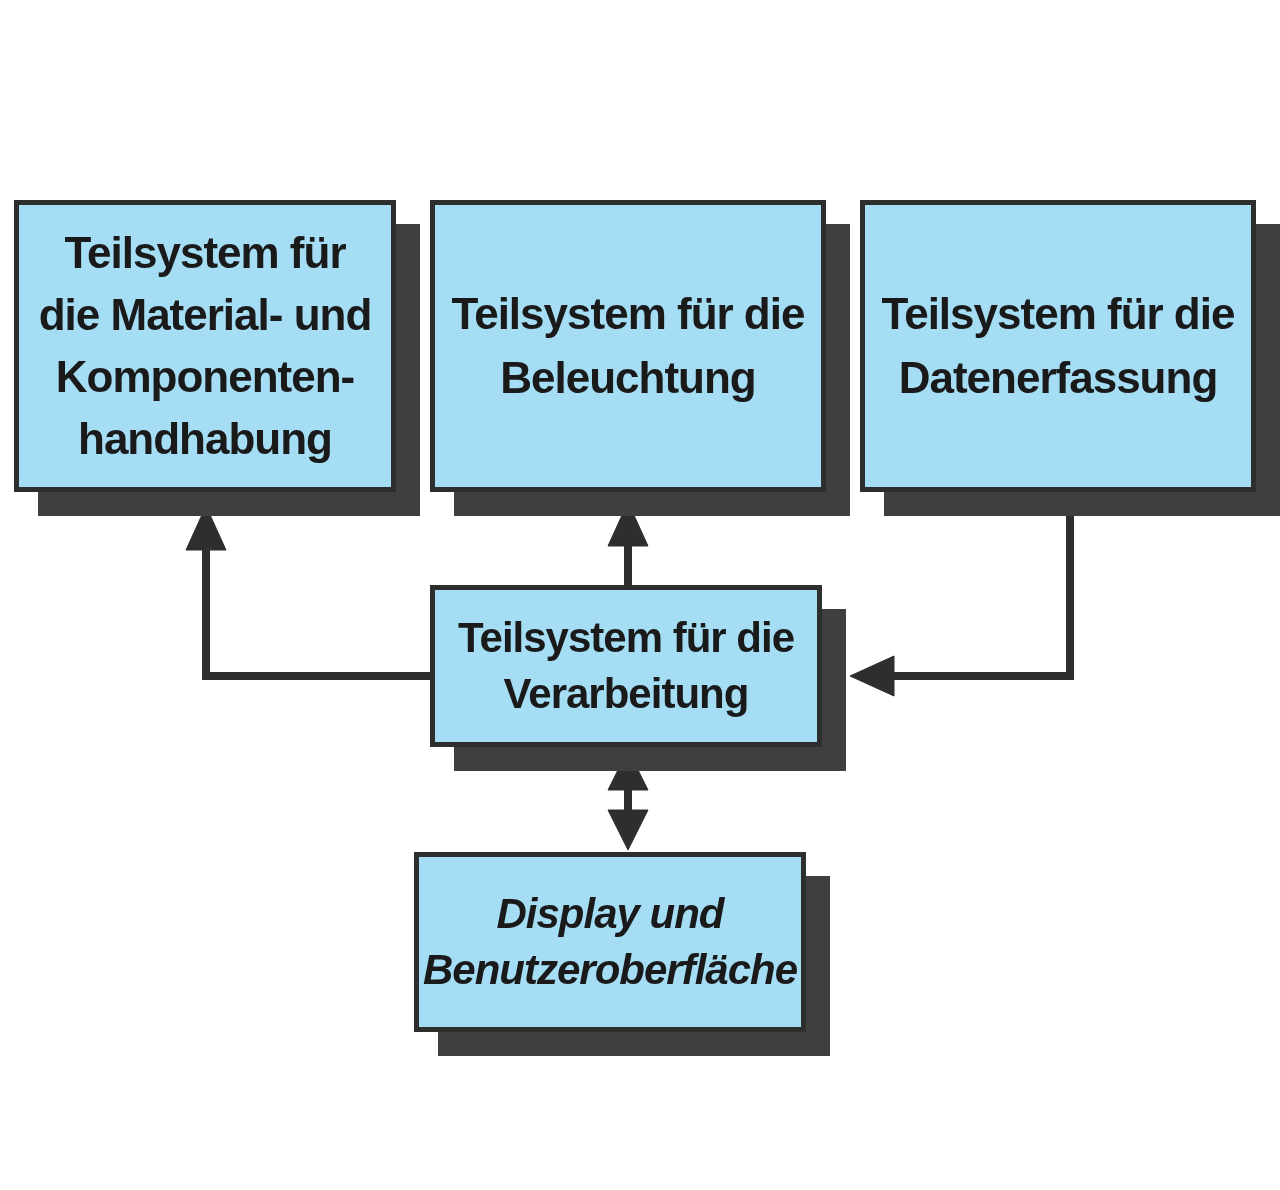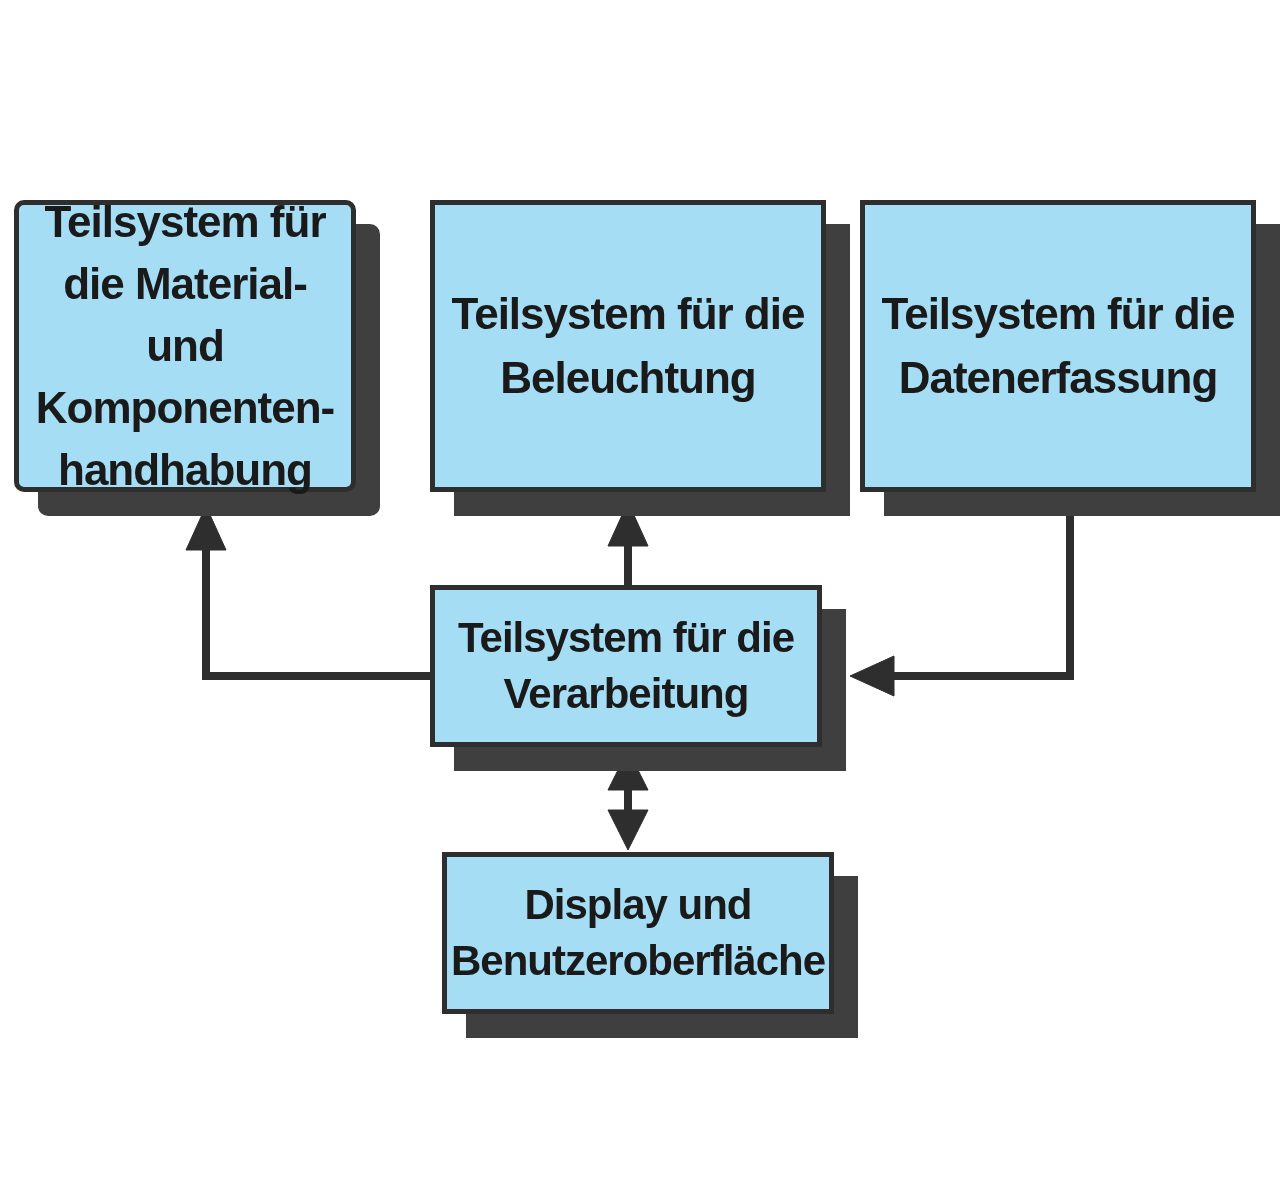--- a/index.html
+++ b/index.html
@@ -26,26 +26,26 @@
     text-align: center;
     box-sizing: border-box;
   }
   .box-label {
     white-space: pre-line;
     font-weight: bold;
     color: #1a1a1a;
     letter-spacing: -1px;
   }
   
-  #box-material       { left: 14px;  top: 200px; width: 342px; height: 292px; border-radius: 10px; }
+  #box-material       { left: 14px;  top: 200px; width: 382px; height: 292px; }
   #box-beleuchtung    { left: 430px; top: 200px; width: 396px; height: 292px; }
   #box-datenerfassung { left: 860px; top: 200px; width: 396px; height: 292px; }
   
   #box-verarbeitung   { left: 430px; top: 585px; width: 392px; height: 162px; }
-  #box-display        { left: 442px; top: 852px; width: 392px; height: 162px; }
+  #box-display        { left: 414px; top: 852px; width: 392px; height: 180px; font-style: italic; }
 
   #box-material .box-label       { font-size: 44px; line-height: 62px; }
   #box-beleuchtung .box-label    { font-size: 44px; line-height: 64px; }
   #box-datenerfassung .box-label { font-size: 44px; line-height: 64px; }
   #box-verarbeitung .box-label   { font-size: 42px; line-height: 56px; }
   #box-display .box-label        { font-size: 42px; line-height: 56px; }
 
   .arrow-layer {
     position: absolute;
     left: 0;

